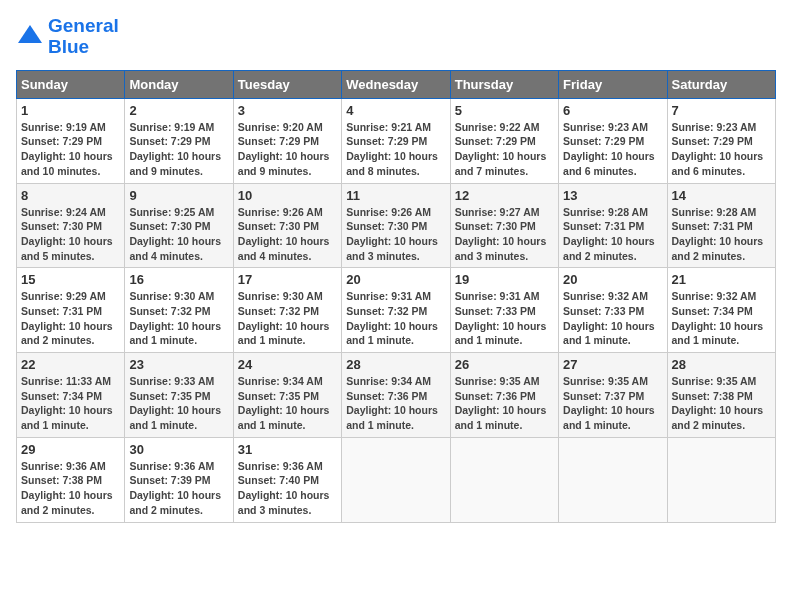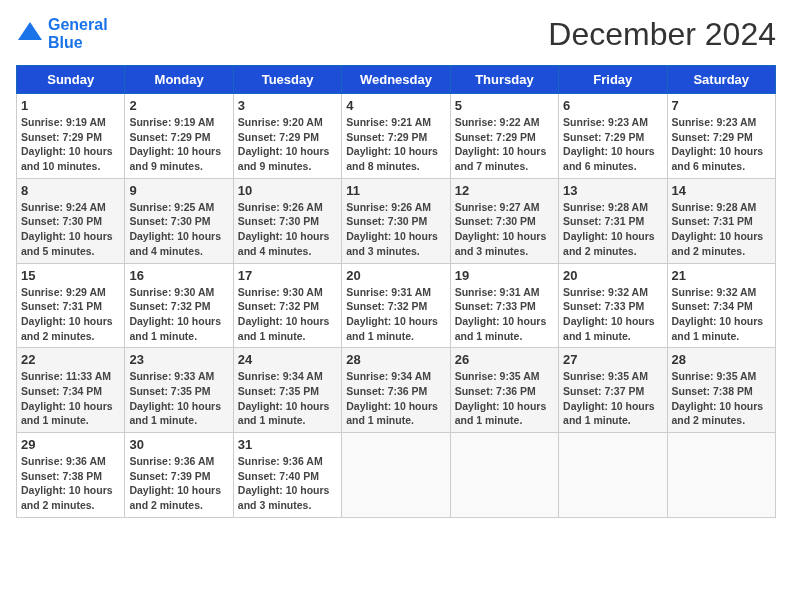--- a/index.html
+++ b/index.html
@@ -15,21 +15,21 @@
       justify-content: space-between;
       align-items: flex-start;
       margin-bottom: 12px;
     }
     .logo {
       display: flex;
       align-items: center;
       gap: 4px;
     }
     .logo-text {
-      font-size: 16px;
+      font-size: 19px;
       font-weight: bold;
       color: #333;
       line-height: 1.1;
     }
     .logo-blue { color: #1a73e8; }
     .logo-icon {
       width: 28px;
       height: 28px;
     }
     .title-block {
@@ -43,24 +43,24 @@
     .subtitle {
       font-size: 15px;
       color: #555;
     }
     table {
       width: 100%;
       border-collapse: collapse;
       font-size: 11px;
     }
     thead tr th {
-      background: #1d4ed8;
+      background: #737373;
       color: #fff;
       padding: 6px 4px;
-      text-align: center;
+      text-align: left;
       font-size: 13px;
       font-weight: 600;
       border: 1px solid #1565c0;
     }
     tbody tr td {
       border: 1px solid #ccc;
       vertical-align: top;
       padding: 4px;
       width: 14.28%;
       min-height: 70px;
@@ -94,21 +94,20 @@
 <div class="header">
   <div class="logo">
     <svg class="logo-icon" viewBox="0 0 28 28">
       <polygon points="14,2 26,20 2,20" fill="#1a73e8"></polygon>
     </svg>
     <div class="logo-text">
       <span class="logo-blue">General</span><br><span class="logo-blue">Blue</span>
     </div>
   </div>
   <div class="title-block">
-    <div class="main-title">December 2024</div>
   </div>
 </div>
 
 <table>
   <thead>
     <tr>
       <th>Sunday</th>
       <th>Monday</th>
       <th>Tuesday</th>
       <th>Wednesday</th>

